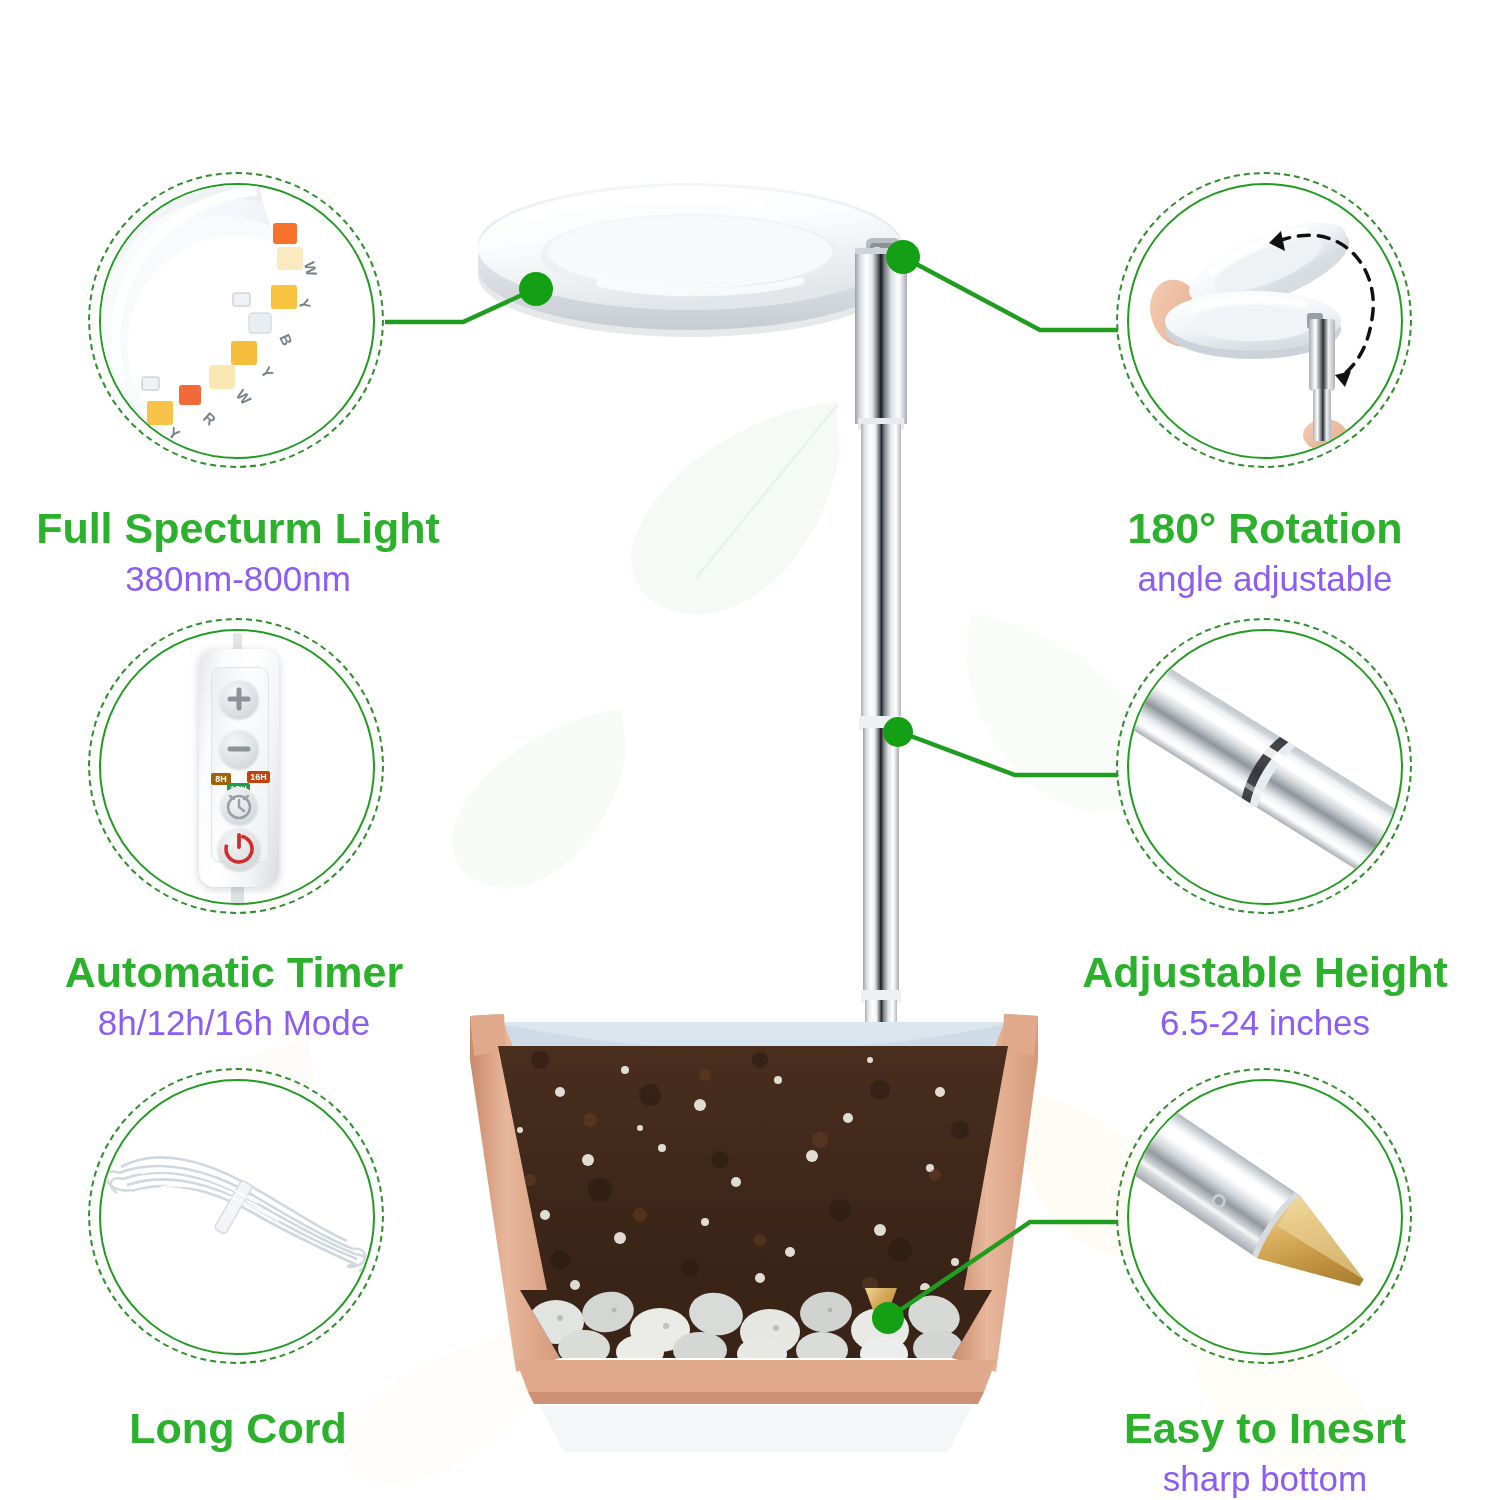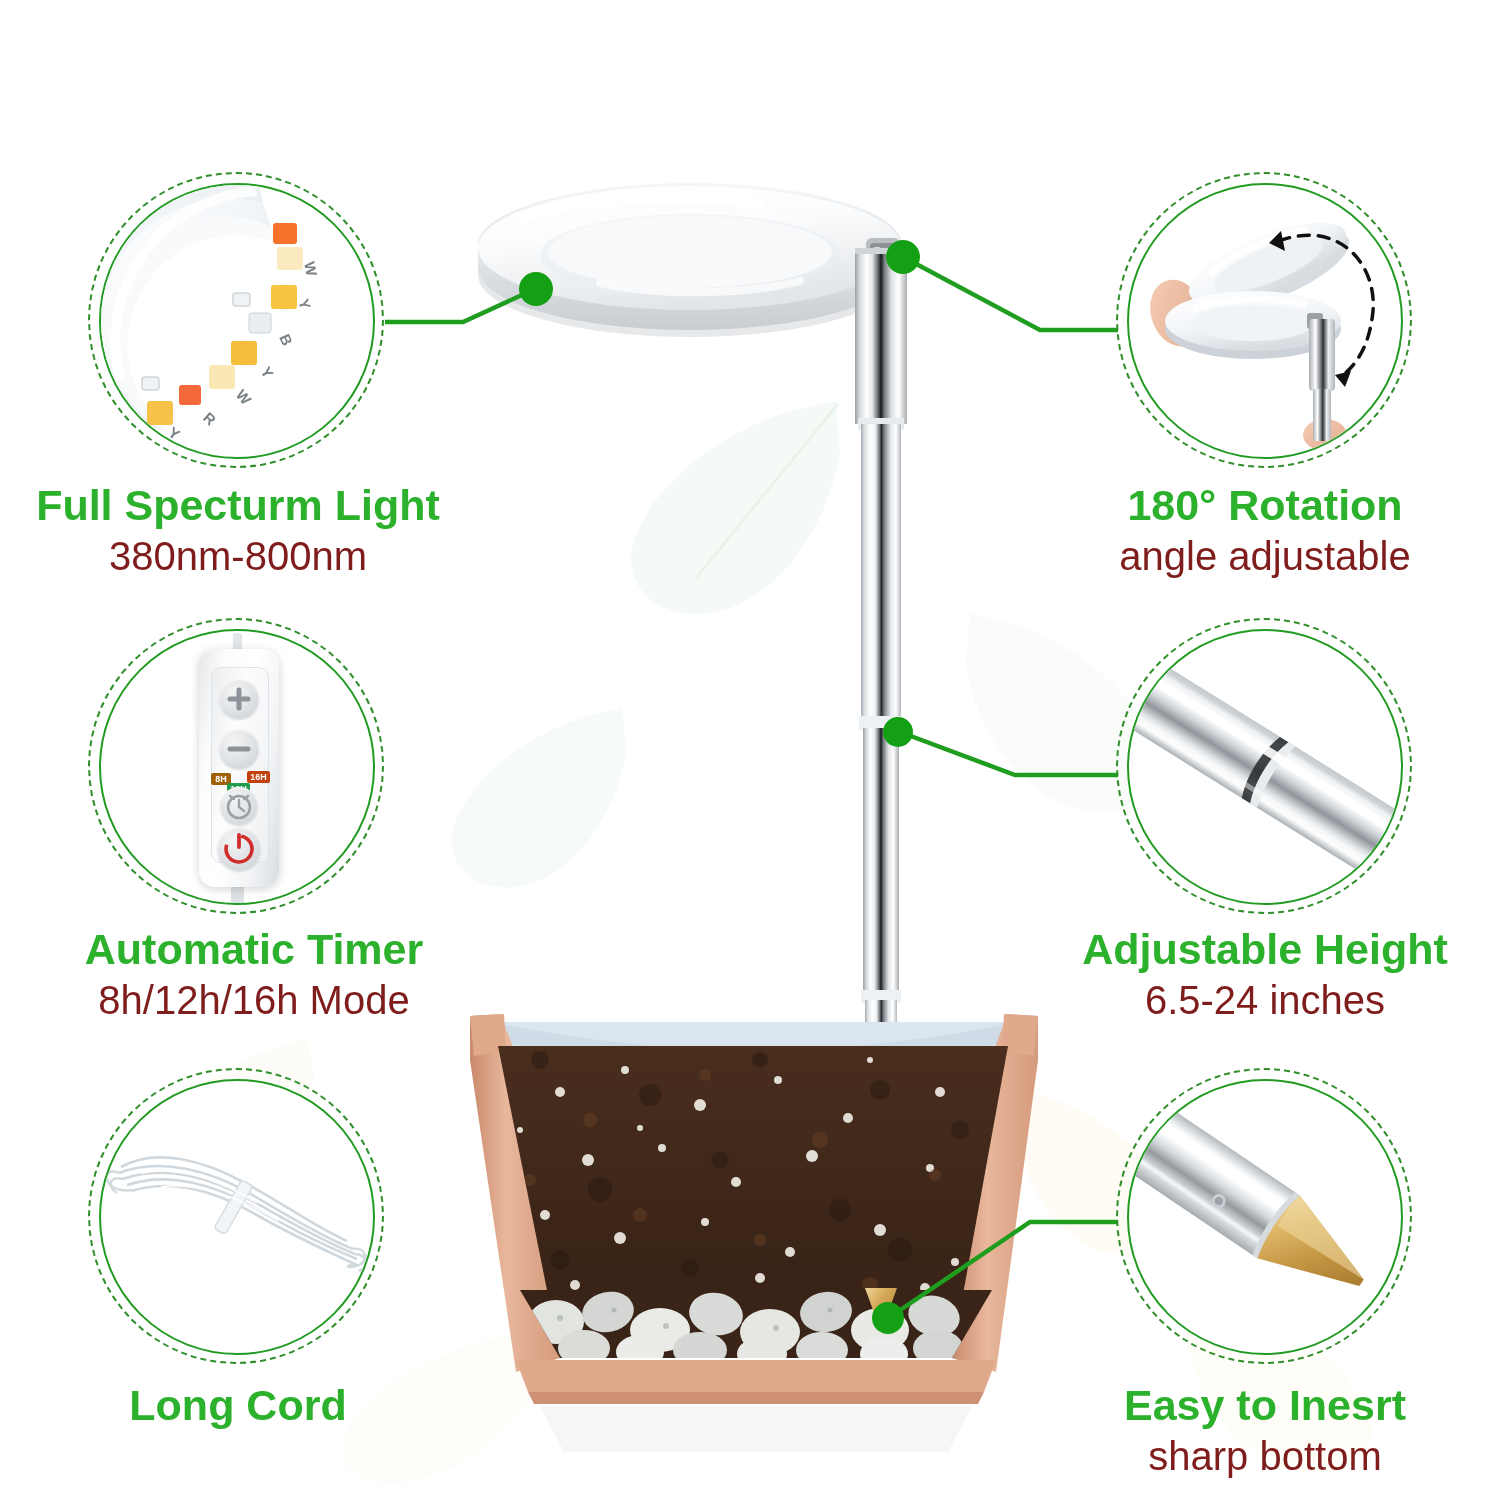--- a/index.html
+++ b/index.html
@@ -94,33 +94,34 @@
     width: 100%;
     height: 100%;
   }
 
   
   .caption {
     position: absolute;
     z-index: 5;
     text-align: center;
     width: 460px;
+    margin-top: 23px;
   }
   .caption .title {
     font-size: 43px;
     line-height: 54px;
     color: #2bb12b;
     font-weight: bold;
     white-space: nowrap;
     font-family: "Liberation Sans", sans-serif;
   }
   .caption .sub {
-    font-size: 40px;
+    font-size: 35px;
     line-height: 48px;
-    color: #7f1d1d;
+    color: #8b5cf6;
     font-weight: normal;
     white-space: nowrap;
     font-family: "Liberation Sans", sans-serif;
   }
 
   
   #connectors {
     position: absolute;
     left: 0; top: 0;
     width: 1500px; height: 1500px;
@@ -585,21 +586,21 @@
           <div class="rbtn" style="left:116px;top:196px;width:44px;height:44px;">
             <svg width="44" height="44" viewBox="0 0 44 44">
               <circle cx="22" cy="22" r="13" fill="none" stroke="#d12c2c" stroke-width="3.6" stroke-dasharray="63 20" transform="rotate(-80 22 22)"></circle>
               <path d="M22 8 L22 20" stroke="#d12c2c" stroke-width="3.8" stroke-linecap="round"></path>
             </svg>
           </div>
         </div>
       </div>
     </div>
   </div>
-  <div class="caption" style="left:24px;top:922px;">
+  <div class="caption" style="left:4px;top:922px;">
     <div class="title">Automatic Timer</div>
     <div class="sub">8h/12h/16h Mode</div>
   </div>
 
   <div class="feature" style="left:1116px;top:618px;width:300px;height:300px;">
     <div class="circle-wrap">
       <div class="circle-dashed"></div>
       <div class="circle-solid">
         <div class="circle-inner">
           <svg width="276" height="276" viewBox="0 0 276 276">

